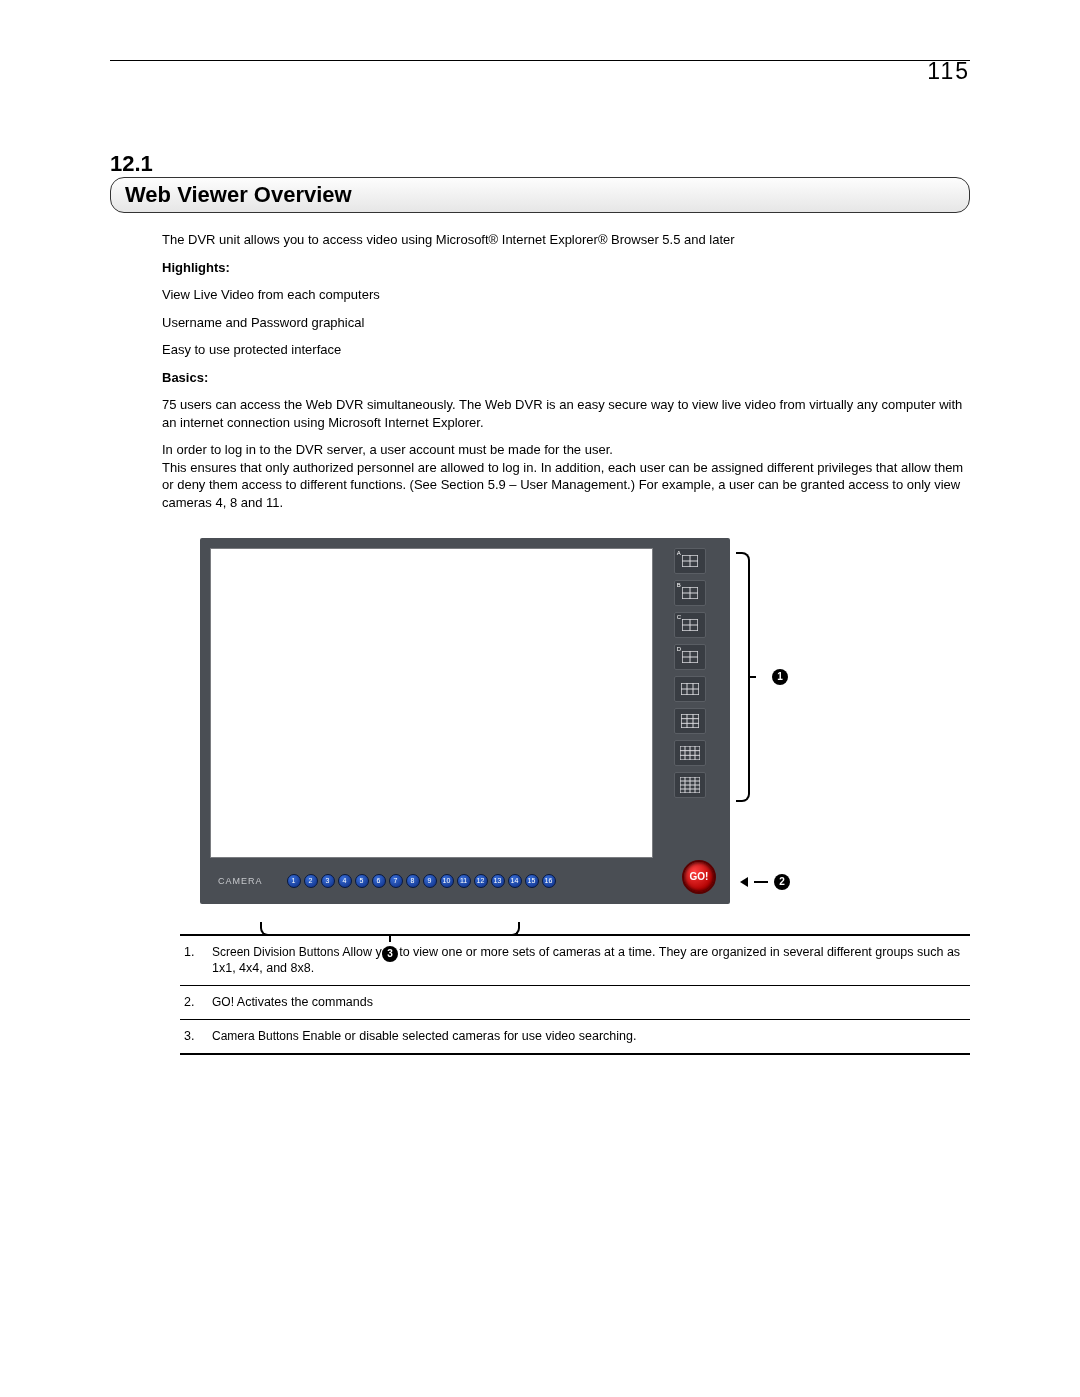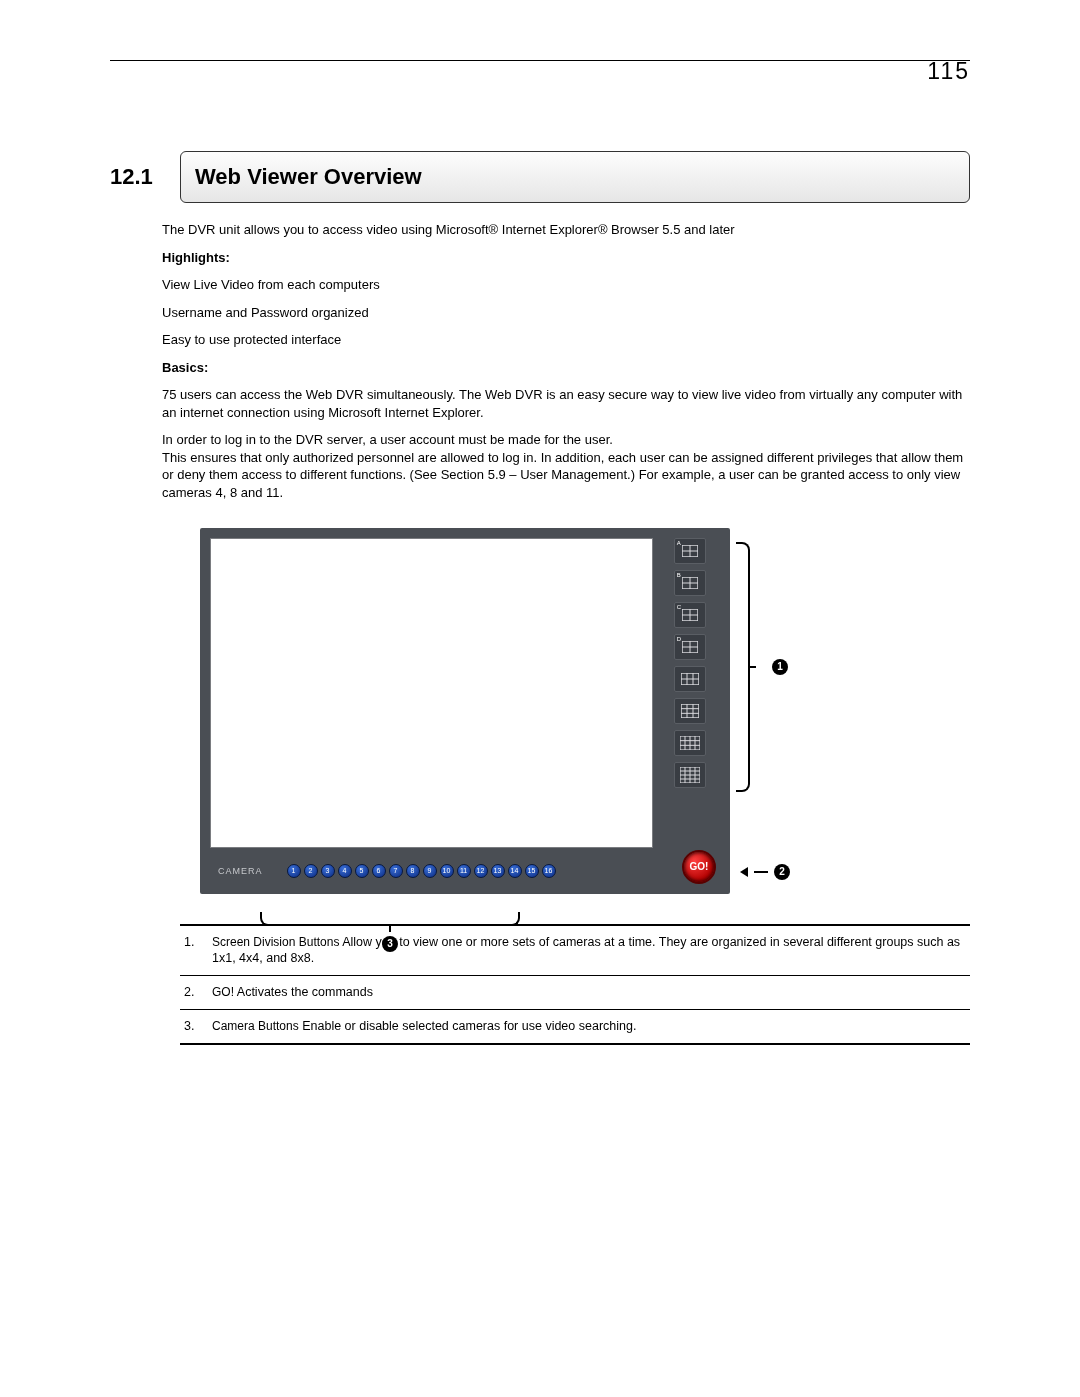--- a/index.html
+++ b/index.html
@@ -25,34 +25,35 @@
     letter-spacing: 2px;
     font-weight: normal;
   }
   .section {
     margin-top: 90px;
   }
   .section-header {
     display: flex;
     align-items: stretch;
     margin-bottom: 18px;
+    flex-direction: column;
   }
   .section-number {
     font-weight: bold;
     font-size: 22px;
     width: 70px;
     display: flex;
     align-items: center;
   }
   .section-title-box {
     flex: 1;
     background: linear-gradient(#fdfdfd, #e6e6e6);
     border: 1px solid #333;
-    border-radius: 6px;
-    padding: 12px 14px;
+    border-radius: 14px;
+    padding: 4px 14px;
     font-weight: bold;
     font-size: 22px;
   }
   .body-indent {
     margin-left: 52px;
     line-height: 1.35;
   }
   .body-indent p { margin-bottom: 10px; }
   .bold { font-weight: bold; }
   .figure-area {
@@ -229,21 +230,21 @@
   <div class="section-header">
     <div class="section-number">12.1</div>
     <div class="section-title-box">Web Viewer Overview</div>
   </div>
 
   <div class="body-indent">
     <p>The DVR unit allows you to access video using Microsoft® Internet Explorer® Browser 5.5 and later</p>
 
     <p class="bold">Highlights:</p>
     <p>View Live Video from each computers</p>
-    <p>Username and Password organized</p>
+    <p>Username and Password graphical</p>
     <p>Easy to use protected interface</p>
 
     <p class="bold">Basics:</p>
     <p>75 users can access the Web DVR simultaneously. The Web DVR is an easy secure way to view live video from virtually any computer with an internet connection using Microsoft Internet Explorer.</p>
     <p style="margin-bottom:0">In order to log in to the DVR server, a user account must be made for the user.</p>
     <p>This ensures that only authorized personnel are allowed to log in.  In addition, each user can be assigned different privileges that allow them or deny them access to different functions.  (See Section 5.9 – User Management.)  For example, a user can be granted access to only view cameras 4, 8 and 11.</p>
   </div>
 
   <div class="figure-area">
     <div class="viewer">

